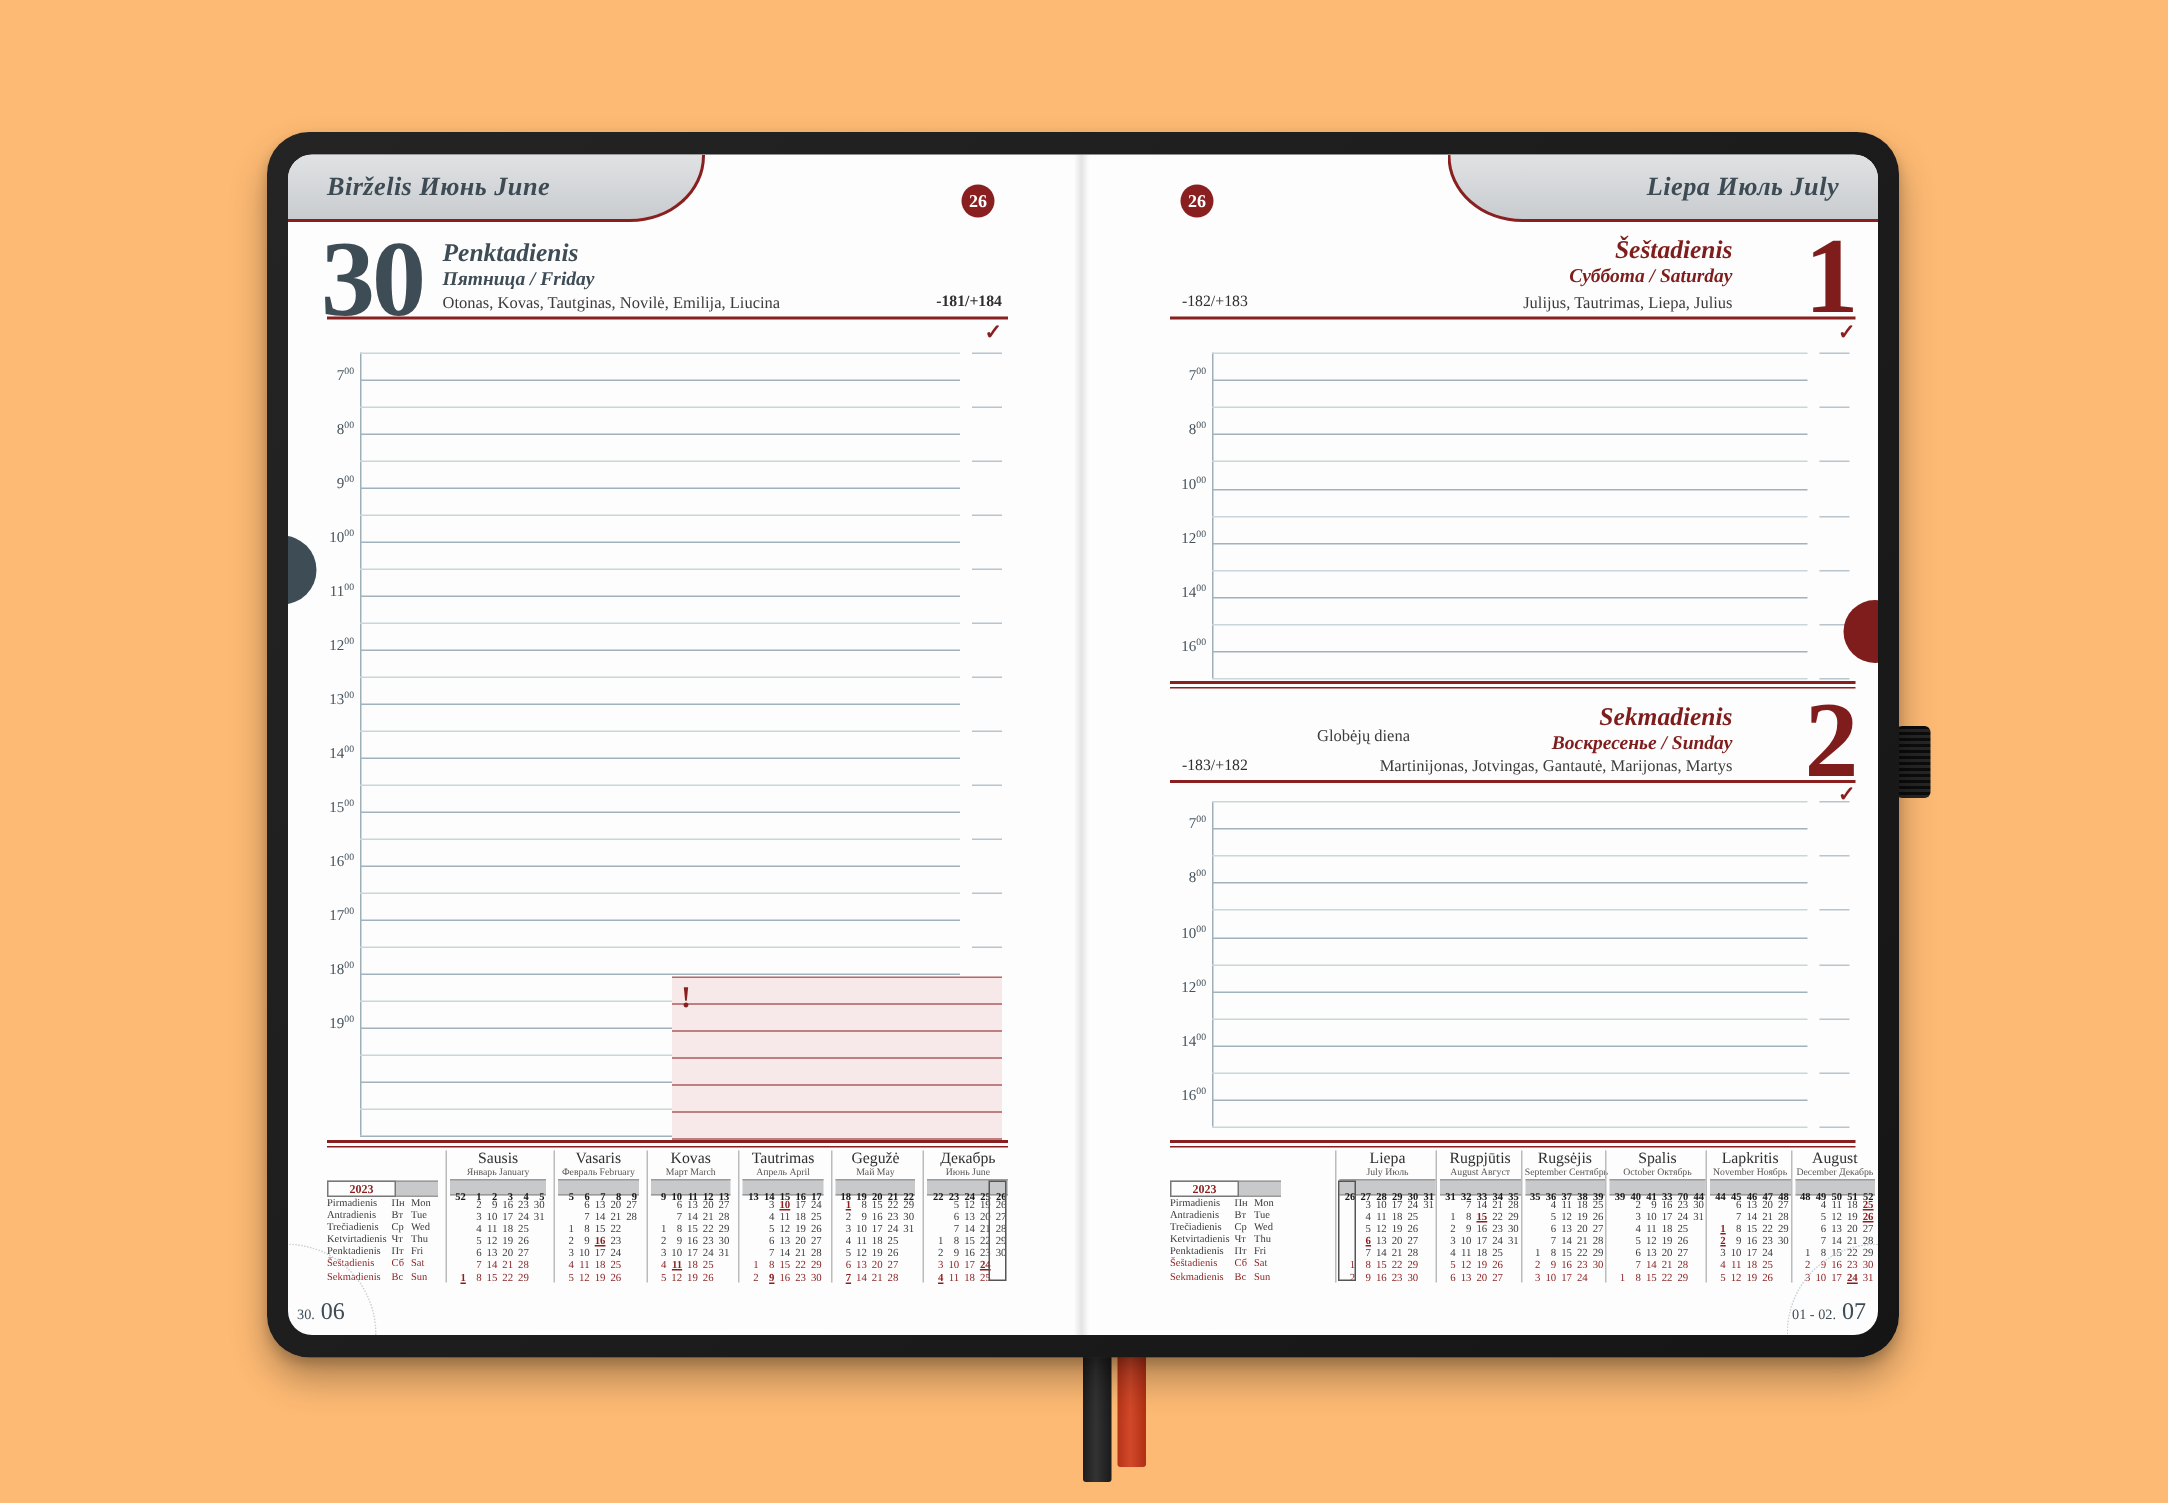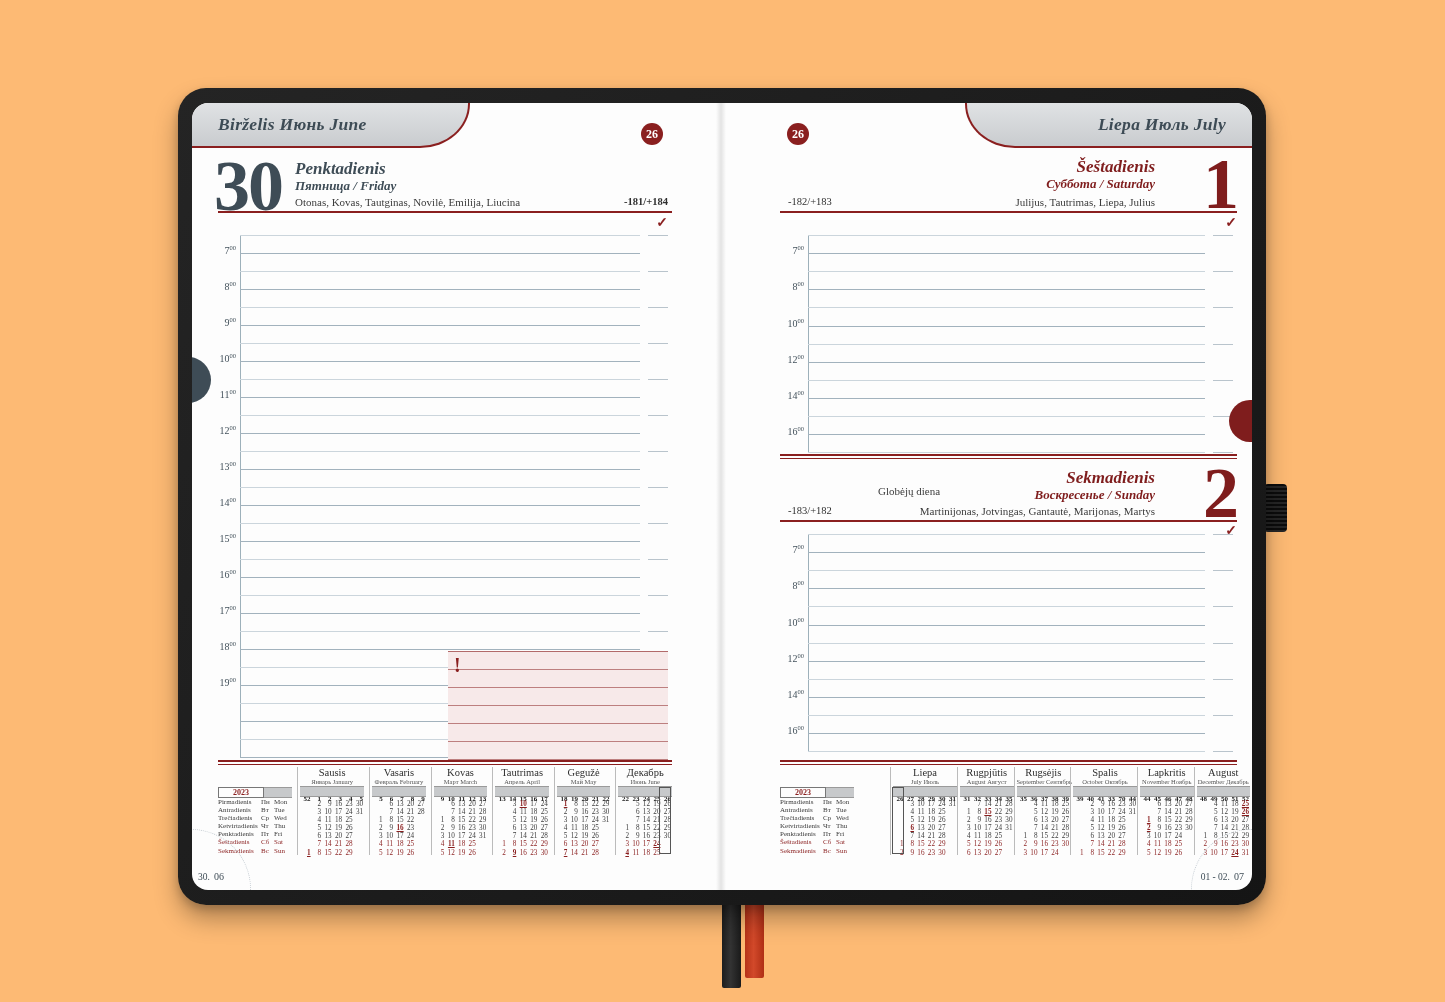--- a/index.html
+++ b/index.html
@@ -61,21 +61,21 @@
   .cal-msub{font-size:6.5px;line-height:8px;text-align:center;color:#555;white-space:nowrap;}
   .cal-weeks{height:11px;background:#c7c9cb;border-top:1px solid #9a9a9a;border-bottom:1px solid #9a9a9a;box-sizing:border-box;white-space:nowrap;}
   .cal-weeks span{display:inline-block;width:10.5px;text-align:right;font-size:7px;font-weight:bold;color:#191919;line-height:9px;}
   .cal-row{height:8.1px;line-height:8.1px;white-space:nowrap;}
   .cal-row span{display:inline-block;width:10.5px;text-align:right;font-size:7.2px;color:#3c3c3c;}
   .cal-row.weekend span{color:#8a1f1f;}
   .cal-row span.holiday{color:#8a1f1f;font-weight:bold;text-decoration:underline;}
   .cal-curbox{position:absolute;top:20px;height:67px;width:12px;border:1px solid #555;box-sizing:border-box;}
   
   .footer{position:absolute;top:763px;color:#3e4c56;}
-  .footer .sm{font-size:9.5px;} .footer .bg{font-size:10px;}
+  .footer .sm{font-size:9.5px;} .footer .bg{font-size:16px;}
   .dotarc{position:absolute;width:120px;height:120px;border:1.6px dotted #c7ced4;border-radius:50%;box-sizing:border-box;}
   .tab-circle{position:absolute;border-radius:50%;}
   .ribbon{position:absolute;z-index:1;border-radius:0 0 2px 2px;}
   .ribbon.black{left:722px;top:896px;width:19px;height:92px;background:linear-gradient(to right,#1d1d1d,#333 45%,#1a1a1a);}
   .ribbon.red{left:745px;top:896px;width:19px;height:82px;background:linear-gradient(to right,#b63318,#d2492a 45%,#b02f15);}
   .penloop{position:absolute;left:1264px;top:484px;width:23px;height:48px;z-index:1;border-radius:4px;
            background:repeating-linear-gradient(to bottom,#0c0c0c 0 2px,#262626 2px 4px);}
 </style>
 </head>
 <body>

